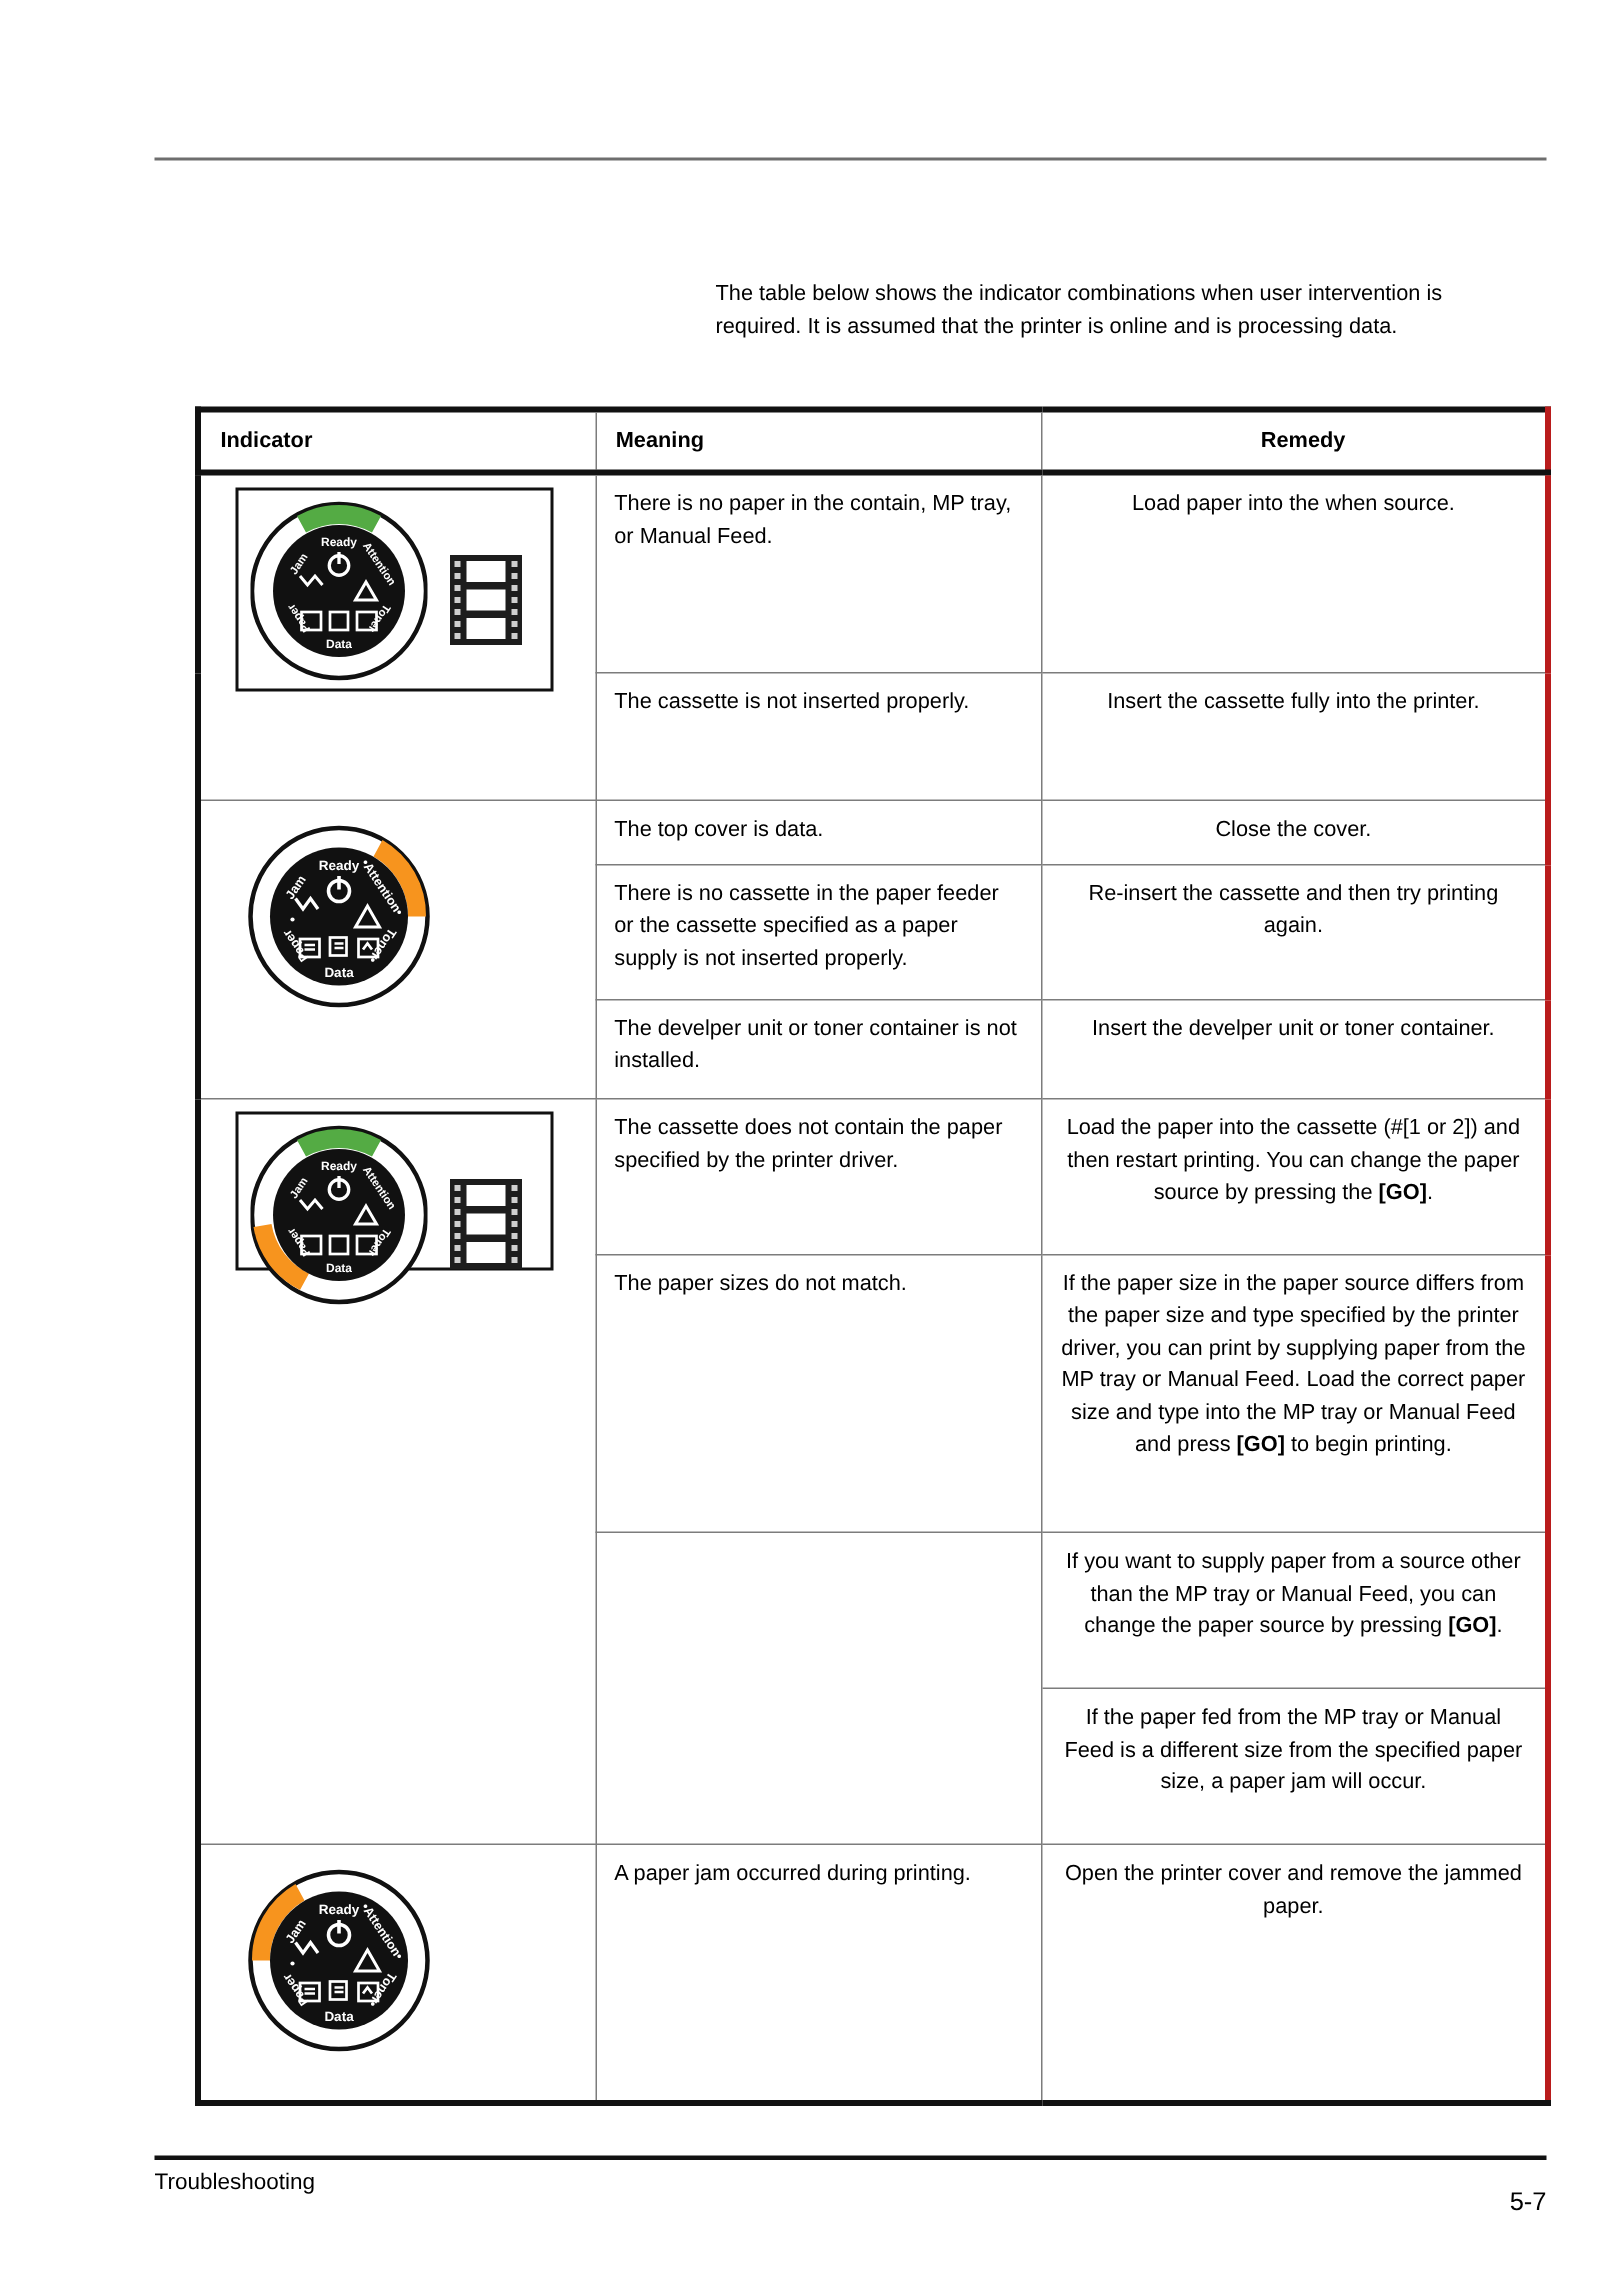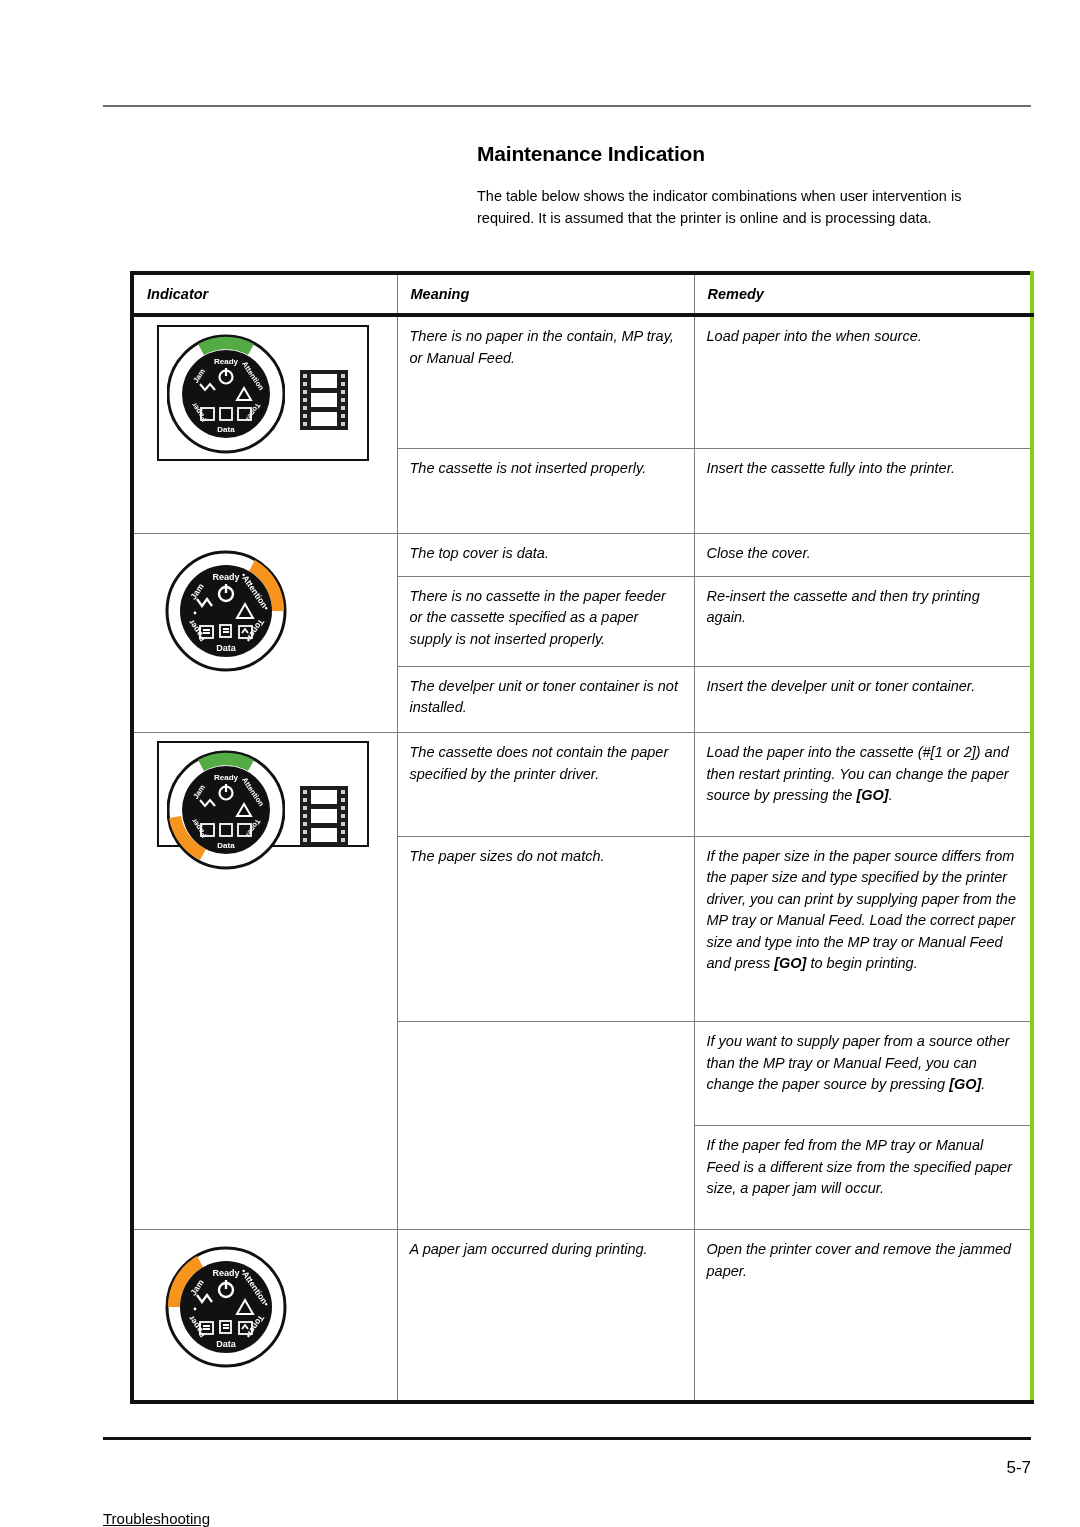--- a/index.html
+++ b/index.html
@@ -49,65 +49,62 @@
   .tbl .c-rem { width:338px; }
 
   .tbl .hdr td {
     border-top:4px solid #111;
     border-bottom:4px solid #111;
     height:38px;
   }
   .tbl .hdr .cell { font-weight:bold; font-size:14.5px; padding:9px 0 0 13px; }
 
   .tbl td.edge-l { border-left:4px solid #111; }
-  .tbl td.edge-r { border-right:4px solid #84cc16; }
+  .tbl td.edge-r { border-right:4px solid #b91c1c;text-align:center; }
   .tbl tr.last td { border-bottom:4px solid #111; }
 
   .cell {
     padding:9px 12px 8px 12px;
     font-size:14.5px;
     line-height:21.5px;
-    font-style:italic;
   }
   .cell b { font-weight:bold; }
 
   .indcell { padding:0; position:relative; }
 
   
   .panel-box {
     position:absolute;
     border:2px solid #111;
     background:#fff;
     box-sizing:border-box;
   }
 
   .dial { position:absolute; }
   .dial svg { display:block; }
 
   .filmstrip { position:absolute; }
   .filmstrip svg { display:block; }
 
   .footer-left {
-    position:absolute; left:103px; top:1510px;
+    position:absolute; left:103px; top:1446px;
     font-size:15px;
-    text-decoration:underline;
   }
   .footer-right {
     position:absolute; right:49px; top:1458px;
     font-size:17px;
   }
 </style>
 </head>
 <body>
 
 <div class="page">
 
   <div class="top-rule"></div>
 
-  <div class="page-title">Maintenance Indication</div>
   <div class="intro">The table below shows the indicator combinations when user intervention is required. It is assumed that the printer is online and is processing data.</div>
 
   <table class="tbl">
     <colgroup>
       <col class="c-ind">
         <col class="c-mean">
         <col class="c-rem">
     </colgroup>
     <tbody>
 

